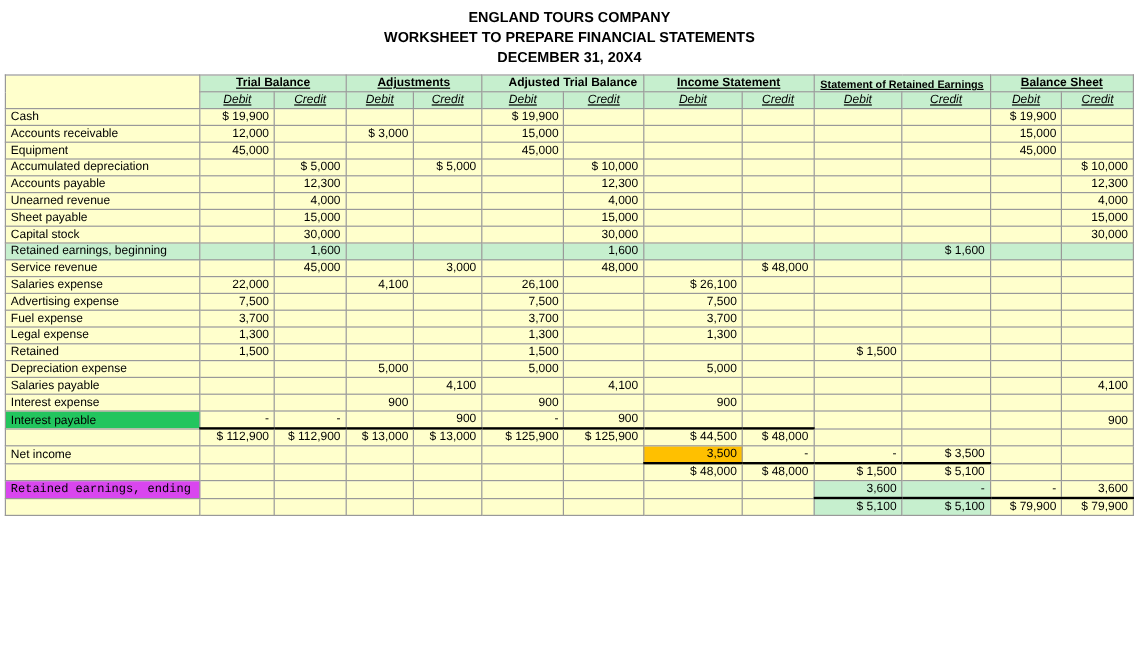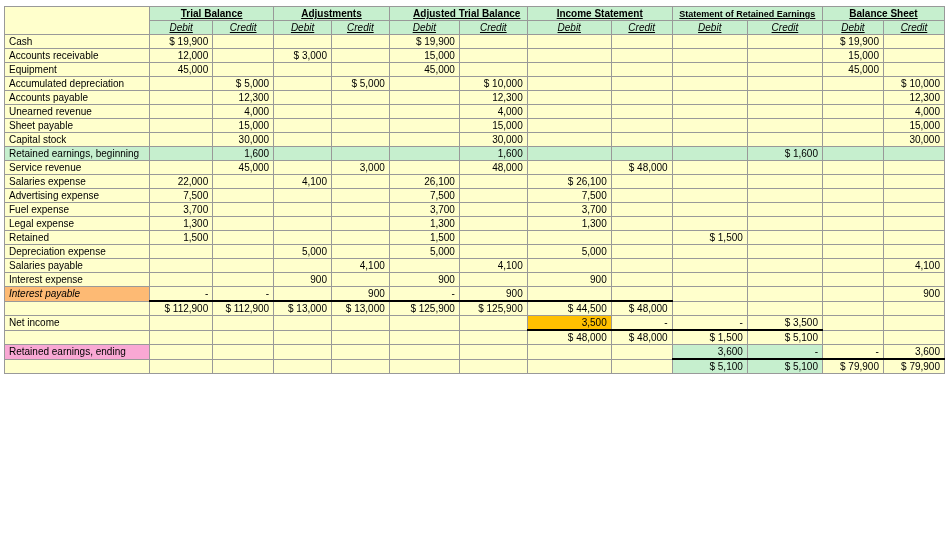--- a/index.html
+++ b/index.html
@@ -57,20 +57,25 @@
       padding-right: 4px;
     }
     .highlight-row td {
       background-color: #c6efce !important;
     }
   </style>
 </head>
 <body>
 
 <div class="main-container">
+  <div class="title-section">
+    <div>ENGLAND TOURS COMPANY</div>
+    <div>WORKSHEET TO PREPARE FINANCIAL STATEMENTS</div>
+    <div>DECEMBER 31, 20X4</div>
+  </div>
 
   <table>
     <colgroup>
       <col style="width:130px">
       <col style="width:60px">
       <col style="width:58px">
       <col style="width:55px">
       <col style="width:55px">
       <col style="width:60px">
       <col style="width:58px">
@@ -79,21 +84,21 @@
       <col style="width:55px">
       <col style="width:55px">
       <col style="width:58px">
       <col style="width:58px">
     </colgroup>
     <thead>
       <tr>
         <td class="header-group" style="background:#ffffcc; border:1px solid #999;" rowspan="2"></td>
         <td class="header-group" colspan="2" style="text-decoration:underline;">Trial Balance</td>
         <td class="header-group" colspan="2" style="text-decoration:underline;">Adjustments</td>
-        <td class="header-group" colspan="2" style="text-decoration:underline;padding-left:20px;">Adjusted Trial Balance</td>
+        <td class="header-group" colspan="2" style="padding-left:20px;">Adjusted Trial Balance</td>
         <td class="header-group" colspan="2" style="text-decoration:underline;">Income Statement</td>
         <td class="header-group" colspan="2" style="font-size:9px; text-decoration:underline;">Statement of Retained Earnings</td>
         <td class="header-group" colspan="2" style="text-decoration:underline;">Balance Sheet</td>
       </tr>
       <tr>
         <td class="subheader">Debit</td>
         <td class="subheader">Credit</td>
         <td class="subheader">Debit</td>
         <td class="subheader">Credit</td>
         <td class="subheader">Debit</td>
@@ -371,21 +376,21 @@
           <td class="data-cell" style="background-color: rgb(255, 255, 204);">900</td>
           <td class="data-cell" style="background-color: rgb(255, 255, 204);"></td>
           <td class="data-cell" style="background-color: rgb(255, 255, 204);">900</td>
           <td class="data-cell" style="background-color: rgb(255, 255, 204);"></td>
           <td class="data-cell" style="background-color: rgb(255, 255, 204);"></td>
           <td class="data-cell" style="background-color: rgb(255, 255, 204);"></td>
           <td class="data-cell" style="background-color: rgb(255, 255, 204);"></td>
           <td class="data-cell" style="background-color: rgb(255, 255, 204);"></td>
         </tr>
         <tr>
-          <td class="row-label" style="background-color: #fdba74; font-style: italic;">Interest payable</td>
+          <td class="row-label" style="background-color: #22c55e;">Interest payable</td>
           <td class="data-cell" style="background-color: rgb(255, 255, 204);">-</td>
           <td class="data-cell" style="background-color: rgb(255, 255, 204);">-</td>
           <td class="data-cell" style="background-color: rgb(255, 255, 204);"></td>
           <td class="data-cell" style="background-color: rgb(255, 255, 204);">900</td>
           <td class="data-cell" style="background-color: rgb(255, 255, 204);">-</td>
           <td class="data-cell" style="background-color: rgb(255, 255, 204);">900</td>
           <td class="data-cell" style="background-color: rgb(255, 255, 204);"></td>
           <td class="data-cell" style="background-color: rgb(255, 255, 204);"></td>
           <td class="data-cell" style="background-color: rgb(255, 255, 204);"></td>
           <td class="data-cell" style="background-color: rgb(255, 255, 204);"></td>
@@ -431,21 +436,21 @@
           <td class="data-cell" style="background-color: rgb(255, 255, 204);"></td>
           <td class="data-cell" style="background-color: rgb(255, 255, 204);"></td>
           <td class="data-cell" style="background-color: rgb(255, 255, 204); border-top: 2px solid rgb(0, 0, 0);">$ 48,000</td>
           <td class="data-cell" style="background-color: rgb(255, 255, 204); border-top: 2px solid rgb(0, 0, 0);">$ 48,000</td>
           <td class="data-cell" style="background-color: rgb(255, 255, 204); border-top: 2px solid rgb(0, 0, 0);">$ 1,500</td>
           <td class="data-cell" style="background-color: rgb(255, 255, 204); border-top: 2px solid rgb(0, 0, 0);">$ 5,100</td>
           <td class="data-cell" style="background-color: rgb(255, 255, 204);"></td>
           <td class="data-cell" style="background-color: rgb(255, 255, 204);"></td>
         </tr>
         <tr>
-          <td class="row-label" style="background-color: #f9a8d4;">Retained earnings, ending</td>
+          <td class="row-label" style="background-color: #d946ef; font-family: Liberation Mono, monospace;">Retained earnings, ending</td>
           <td class="data-cell" style="background-color: rgb(255, 255, 204);"></td>
           <td class="data-cell" style="background-color: rgb(255, 255, 204);"></td>
           <td class="data-cell" style="background-color: rgb(255, 255, 204);"></td>
           <td class="data-cell" style="background-color: rgb(255, 255, 204);"></td>
           <td class="data-cell" style="background-color: rgb(255, 255, 204);"></td>
           <td class="data-cell" style="background-color: rgb(255, 255, 204);"></td>
           <td class="data-cell" style="background-color: rgb(255, 255, 204);"></td>
           <td class="data-cell" style="background-color: rgb(255, 255, 204);"></td>
           <td class="data-cell" style="background-color: rgb(198, 239, 206);">3,600</td>
           <td class="data-cell" style="background-color: rgb(198, 239, 206);">-</td>

